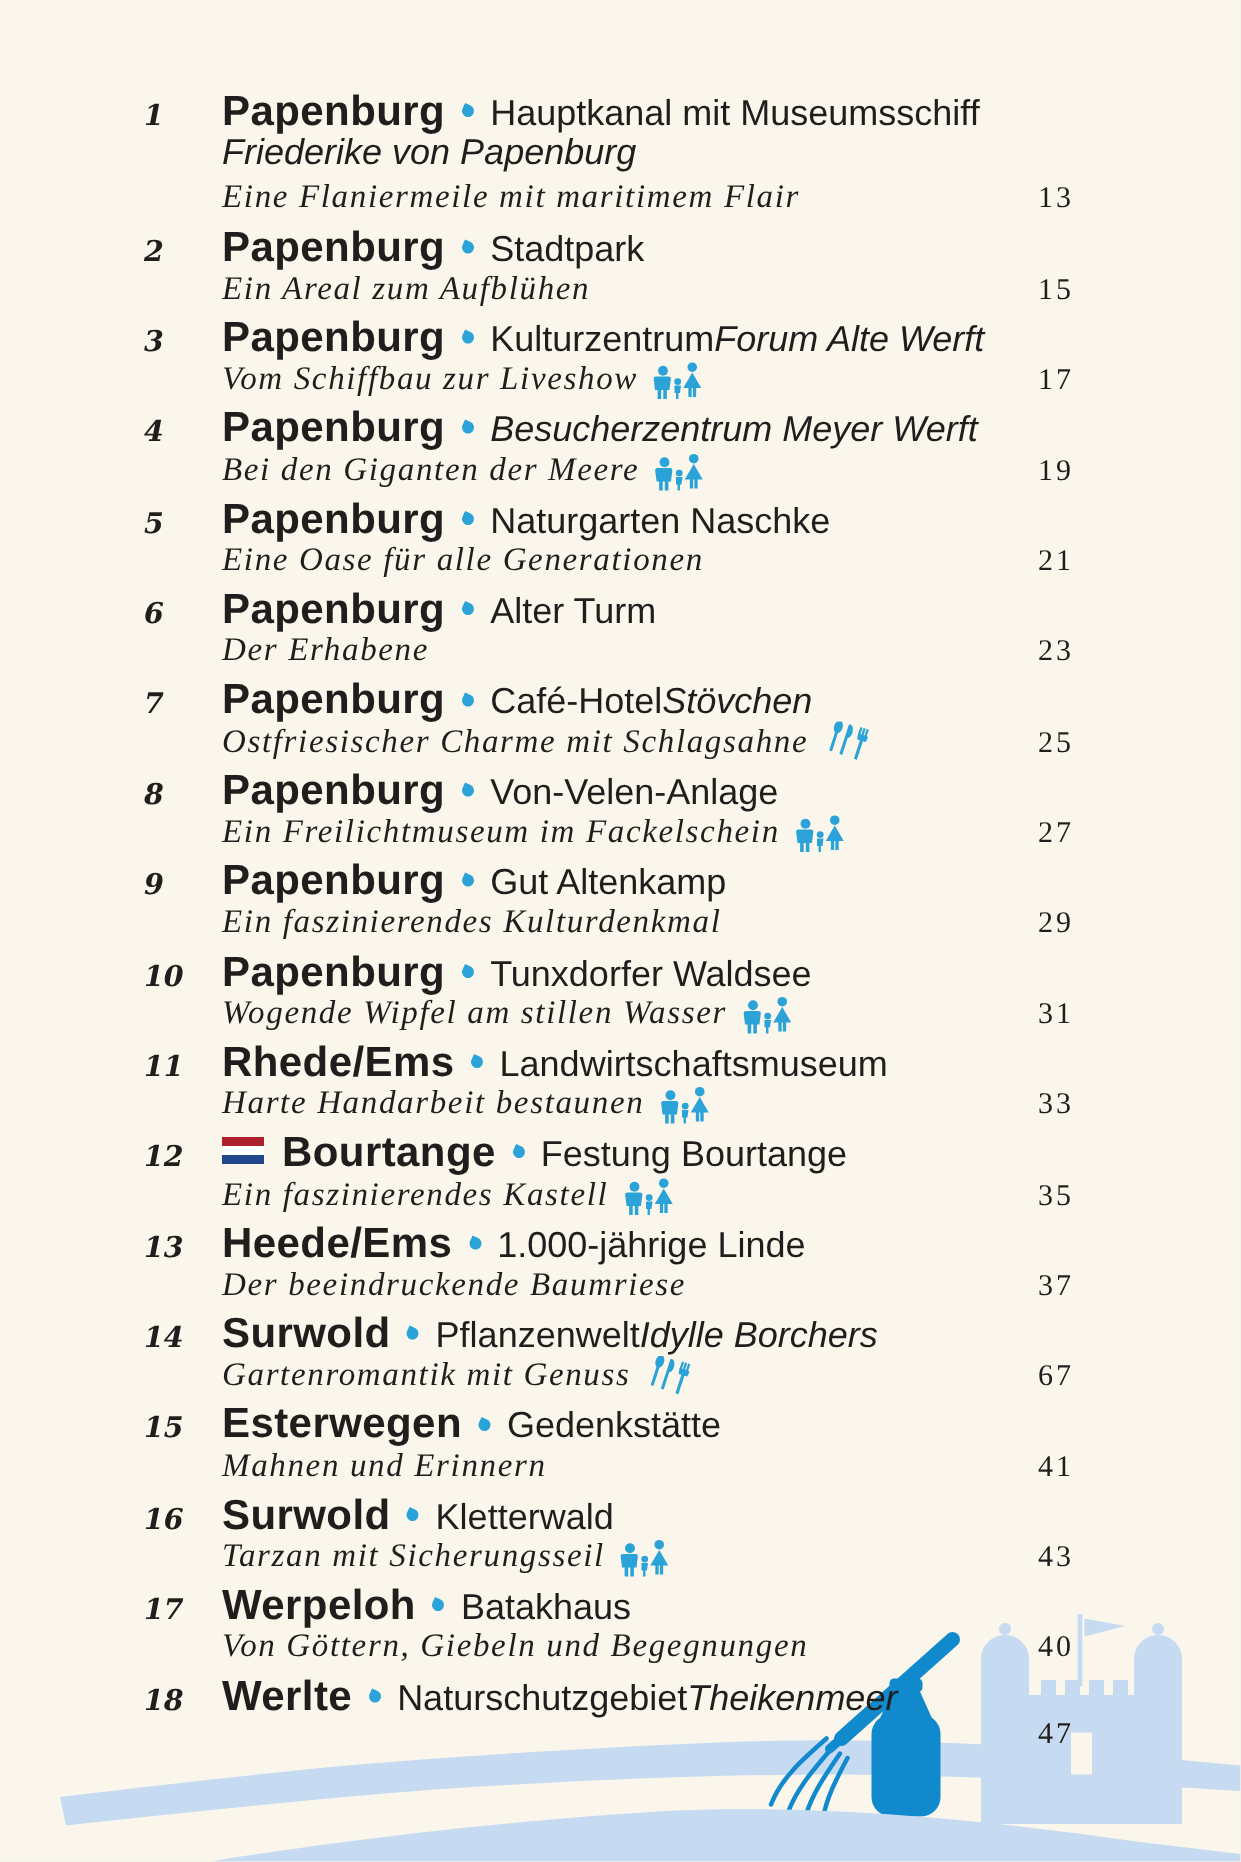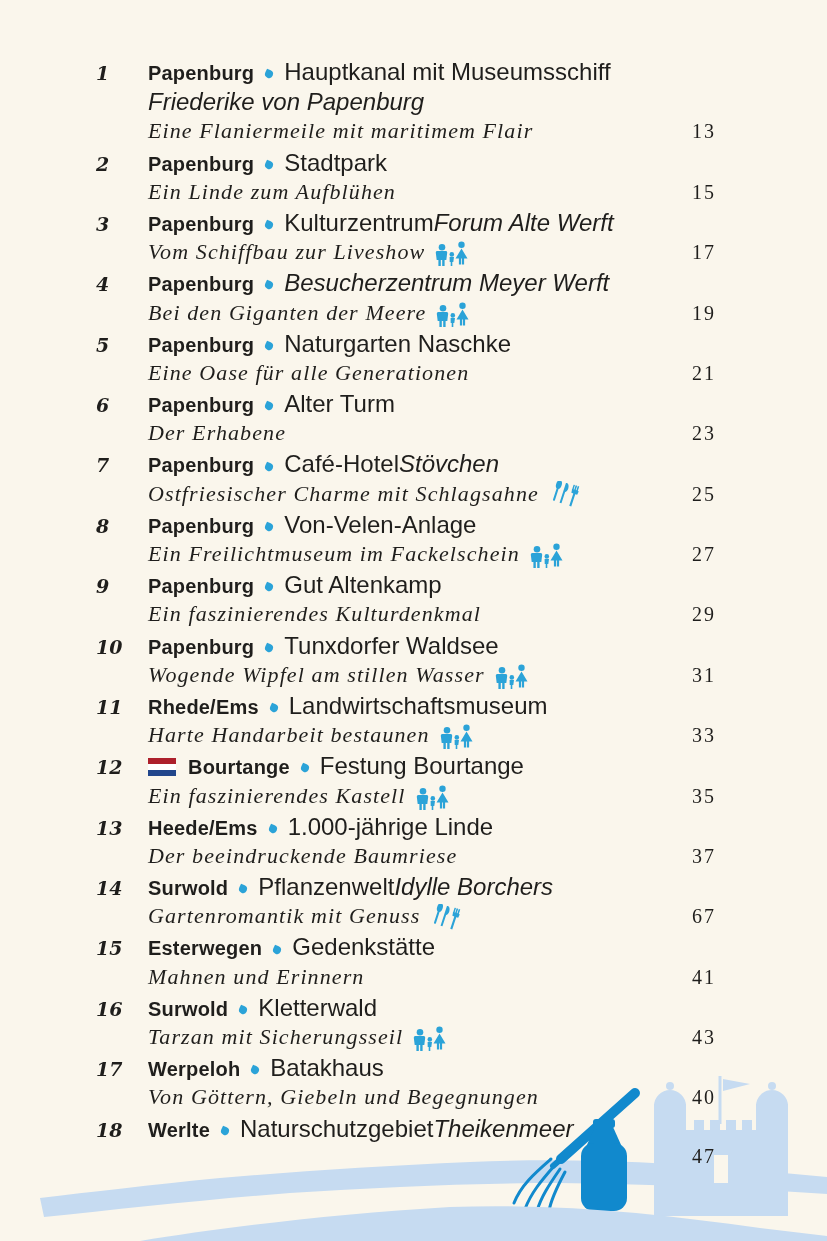--- a/index.html
+++ b/index.html
@@ -15,21 +15,21 @@
     position:relative;
     width:827px;height:1241px;
     background:var(--bg);
     overflow:hidden;
     color:var(--ink);
   }
   .decor-layer{position:absolute;left:0;top:0;width:827px;height:1241px;z-index:0;}
   .toc{position:absolute;left:96px;top:58px;width:620px;z-index:1;}
   .line{display:flex;align-items:baseline;height:30.2px;white-space:nowrap;}
   .numcol{flex:0 0 52px;font-family:"DejaVu Serif",serif;font-style:italic;font-weight:bold;font-size:19px;color:var(--ink);}
-  .place{font-weight:700;font-size:20px;letter-spacing:.01em;}
+  .place{font-weight:700;font-size:28px;letter-spacing:.01em;}
   .drop{align-self:center;flex:0 0 auto;width:8px;height:8px;margin:2px 11px 0 11px;
         background:var(--accent);border-radius:0 60% 60% 60%;transform:rotate(25deg);}
   .tseg{font-size:24px;}
   .tseg.it{font-style:italic;}
   .subtitle{font-family:"Liberation Serif",serif;font-style:italic;font-size:22px;letter-spacing:.05em;}
   .pagenum{font-family:"Liberation Serif",serif;font-size:20px;letter-spacing:.1em;margin-left:auto;}
   .line-icon{align-self:center;margin-left:10px;line-height:0;color:var(--accent);}
   .line-icon svg{display:block;}
   .flag{align-self:center;width:28px;height:18px;margin-right:12px;flex:0 0 auto;}
 </style>
@@ -100,21 +100,21 @@
       </div>
       <div class="entry">
         <div class="line title-line">
           <span class="numcol">2</span>
           <span class="place">Papenburg</span>
           <span class="drop"></span>
           <span class="tseg">Stadtpark</span>
         </div>
         <div class="line subtitle-line">
           <span class="numcol"></span>
-          <span class="subtitle">Ein Linde zum Aufblühen</span>
+          <span class="subtitle">Ein Areal zum Aufblühen</span>
           <span class="pagenum">15</span>
         </div>
       </div>
       <div class="entry">
         <div class="line title-line">
           <span class="numcol">3</span>
           <span class="place">Papenburg</span>
           <span class="drop"></span>
           <span class="tseg">Kulturzentrum </span>
           <span class="tseg it">Forum Alte Werft</span>

